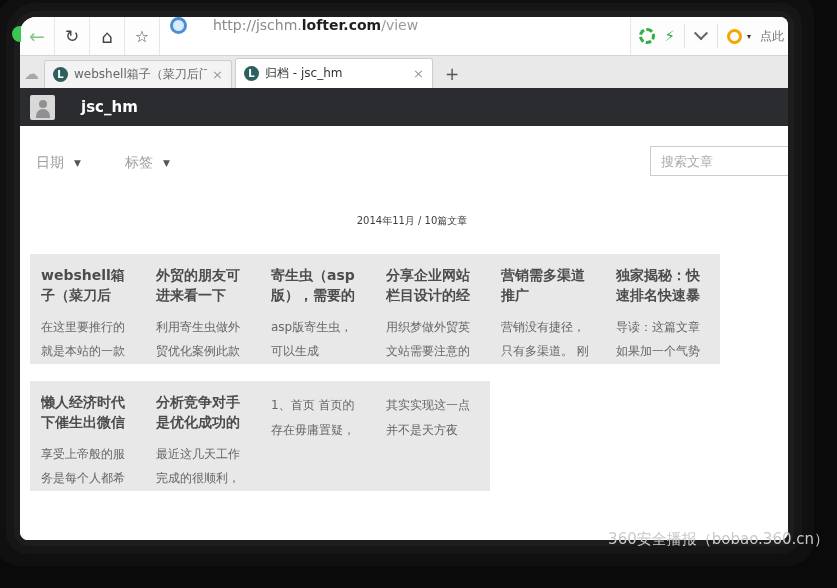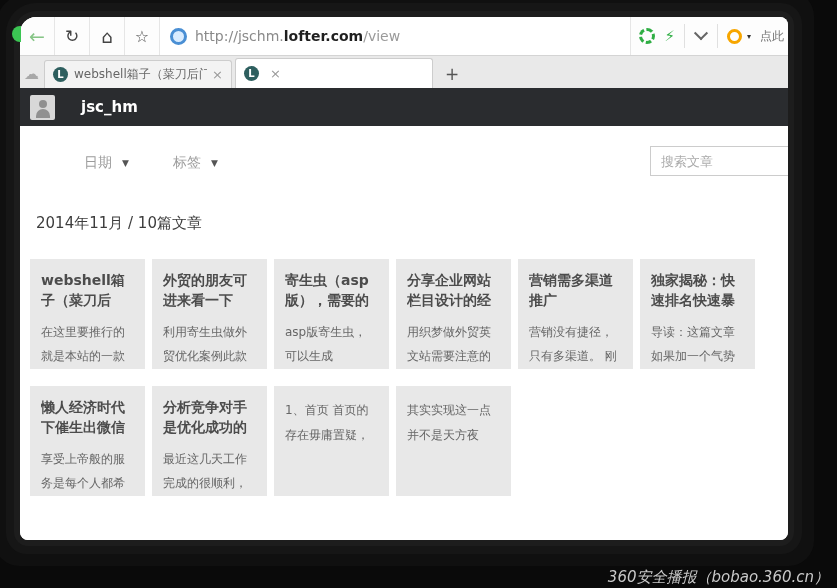--- a/index.html
+++ b/index.html
@@ -16,21 +16,21 @@
 
   
   .toolbar{height:38px;display:flex;align-items:stretch;background:#fdfdfd;
            border-bottom:1px solid #d4d4d4;}
   .tb-btn{width:34px;display:flex;align-items:center;justify-content:center;
           border-right:1px solid #e6e6e6;color:#555;font-size:16px;cursor:pointer;}
   .icon-back{color:#86c586;font-size:19px;line-height:1;}
   .icon-refresh{font-size:17px;color:#444;}
   .icon-home{font-size:18px;color:#444;}
   .icon-star{font-size:16px;color:#555;}
-  .urlbox{flex:1;display:flex;align-items:center;padding-left:10px;gap:8px;min-width:0;
+  .urlbox{flex:1;display:flex;padding-left:10px;gap:26px;min-width:0;
           border-right:1px solid #e6e6e6;background:#fff;}
   .favicon{width:11px;height:11px;border-radius:50%;border:3px solid #4a8fd4;background:#d9ecff;flex:0 0 auto;}
   .url{font-size:14px;color:#8a8a8a;white-space:nowrap;overflow:hidden;}
   .url b{color:#1f1f1f;}
   .url .sfx{color:#9a9a9a;}
   .tb-right{display:flex;align-items:center;padding:0 4px 0 8px;gap:9px;flex:0 0 auto;}
   .donut{width:10px;height:10px;border:3px dashed #2fae44;border-radius:50%;}
   .bolt{color:#2fae44;font-size:15px;line-height:1;}
   .vsep{width:1px;height:24px;background:#e0e0e0;}
   .chev{width:8px;height:8px;border-right:2px solid #666;border-bottom:2px solid #666;
@@ -58,36 +58,36 @@
   .avatar{width:25px;height:25px;background:#d8d8d8;border-radius:2px;position:relative;overflow:hidden;}
   .person{position:absolute;left:0;top:0;width:100%;height:100%;}
   .person::before{content:"";position:absolute;left:8.5px;top:5px;width:8px;height:8px;
         border-radius:50%;background:#909090;}
   .person::after{content:"";position:absolute;left:5.5px;top:14px;width:14px;height:9px;
         border-radius:7px 7px 0 0;background:#909090;}
   .blogname{color:#fff;font-weight:bold;font-size:15px;}
 
   
   .content{position:relative;height:415px;background:#fff;}
-  .filters{position:relative;padding:22px 0 0 16px;height:30px;display:flex;align-items:center;margin-left:48px;}
+  .filters{position:relative;padding:22px 0 0 16px;height:30px;display:flex;align-items:center;}
   .filter{display:inline-flex;align-items:center;color:#9c9c9c;font-size:14px;cursor:pointer;}
   .filter + .filter{margin-left:44px;}
   .fcaret{font-size:9px;color:#555;margin-left:10px;}
   .search{position:absolute;right:-2px;top:20px;width:140px;height:30px;border:1px solid #ccc;
           font-size:13px;padding:0 10px;color:#701a75;outline:none;background:#fff;box-sizing:border-box;
           font-family:inherit;}
   .search::placeholder{color:#aaa;}
-  .heading{margin:36px 0 0 16px;font-size:15px;color:#3d3d3d;}
-  .grid{margin:26px 0 0 10px;display:grid;grid-template-columns:repeat(6,115px);gap:17px 7px;}
+  .heading{margin:36px 0 0 16px;font-size:10px;color:#3d3d3d;text-align:center;}
+  .grid{margin:26px 0 0 10px;display:grid;grid-template-columns:repeat(6,115px);gap:17px 0;}
   .card{background:#e8e8e8;height:110px;padding:12px 11px;box-sizing:border-box;overflow:hidden;cursor:pointer;}
   .ctitle{font-size:14px;font-weight:bold;color:#4c4c4c;line-height:1.42;word-break:break-all;
           max-height:40px;overflow:hidden;margin-bottom:9px;}
   .cbody{font-size:12px;color:#666;line-height:2.05;word-break:break-all;max-height:50px;overflow:hidden;}
 
-  .watermark{position:absolute;right:8px;top:568px;color:#c9c9c9;font-size:15px;z-index:3;font-style:italic;}
+  .watermark{position:absolute;right:8px;top:530px;color:#c9c9c9;font-size:15px;z-index:3;}
 </style>
 </head>
 <body>
 
 <div class="stage">
   <div class="green-peek"></div>
 
   <div class="window">
 
     <div class="toolbar">
@@ -121,20 +121,21 @@
 
     <div class="tabbar">
       <span class="cloudicon">☁</span>
       <div class="tab inactive">
         <span class="lofter-badge">L</span>
         <span class="tab-title">webshell箱子（菜刀后门），7</span>
         <span class="tab-close">×</span>
       </div>
       <div class="tab active">
         <span class="lofter-badge">L</span>
+        <span class="tab-title">归档 - jsc_hm</span>
         <span class="tab-close">×</span>
       </div>
       <div class="newtab">+</div>
     </div>
 
     <div class="siteheader">
       <div class="avatar">
         <span class="person"></span>
       </div>
       <div class="blogname">jsc_hm</div>

